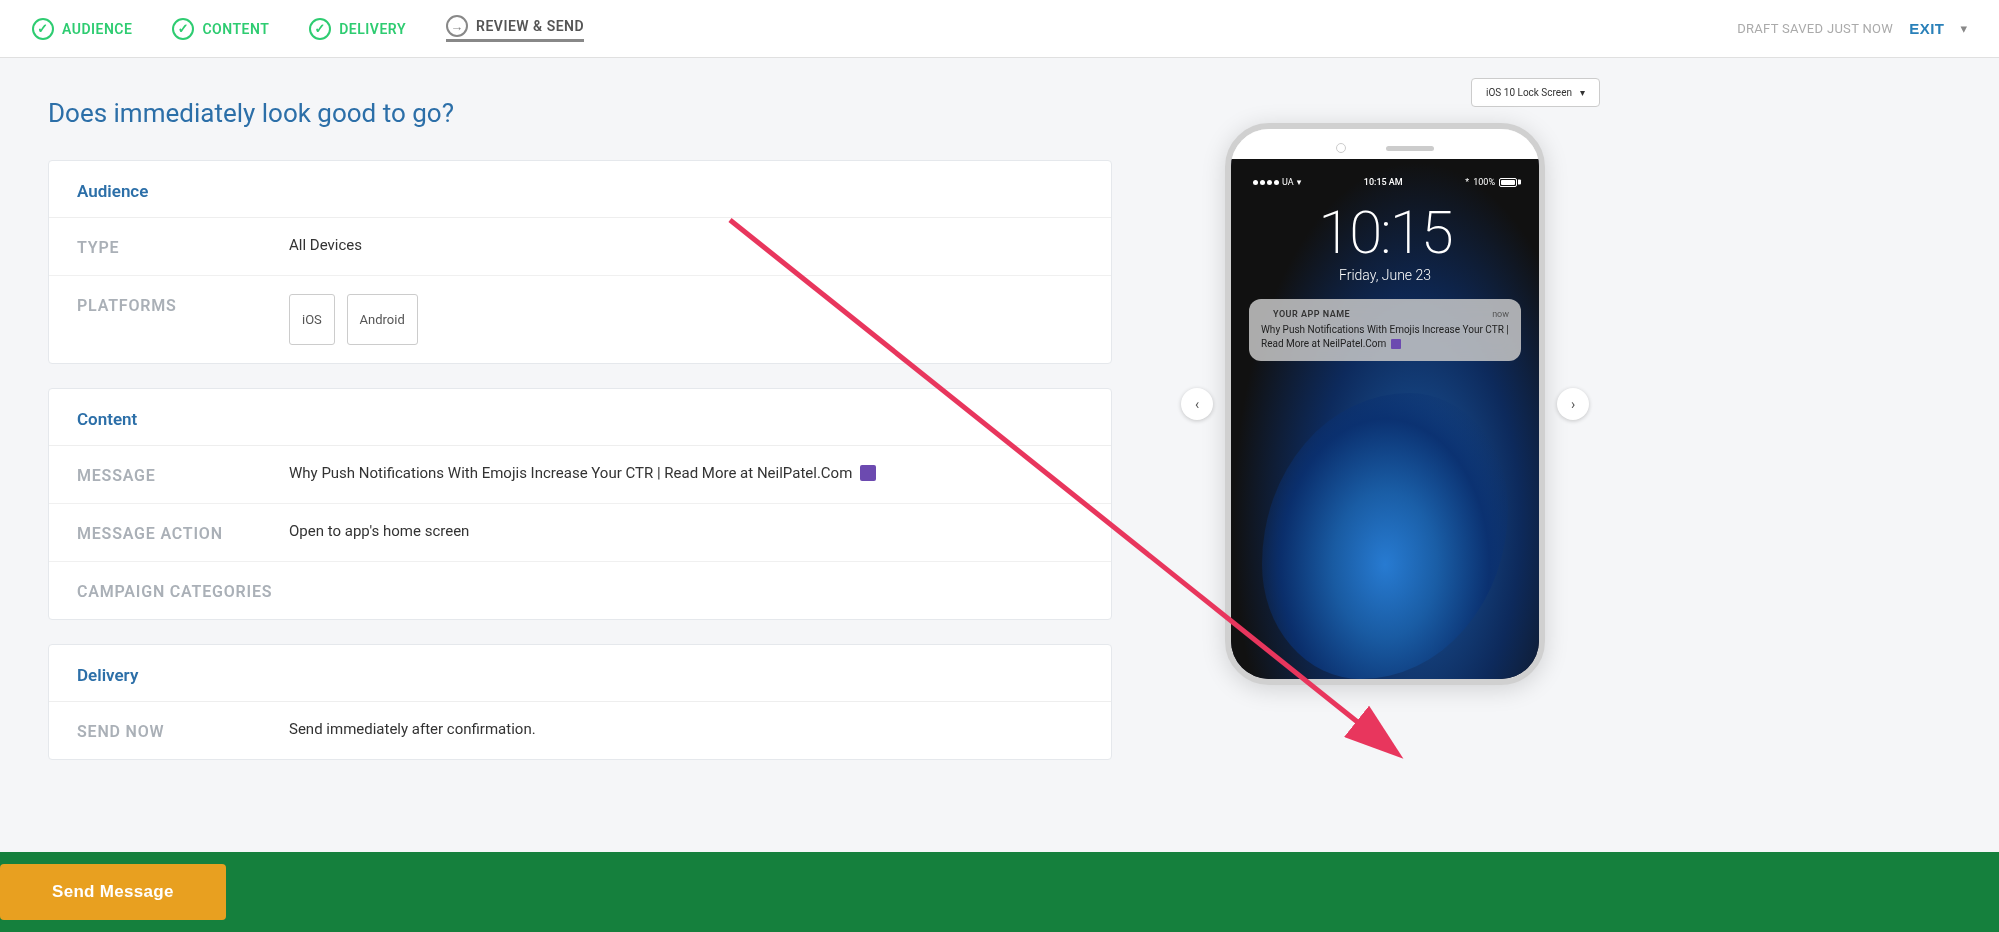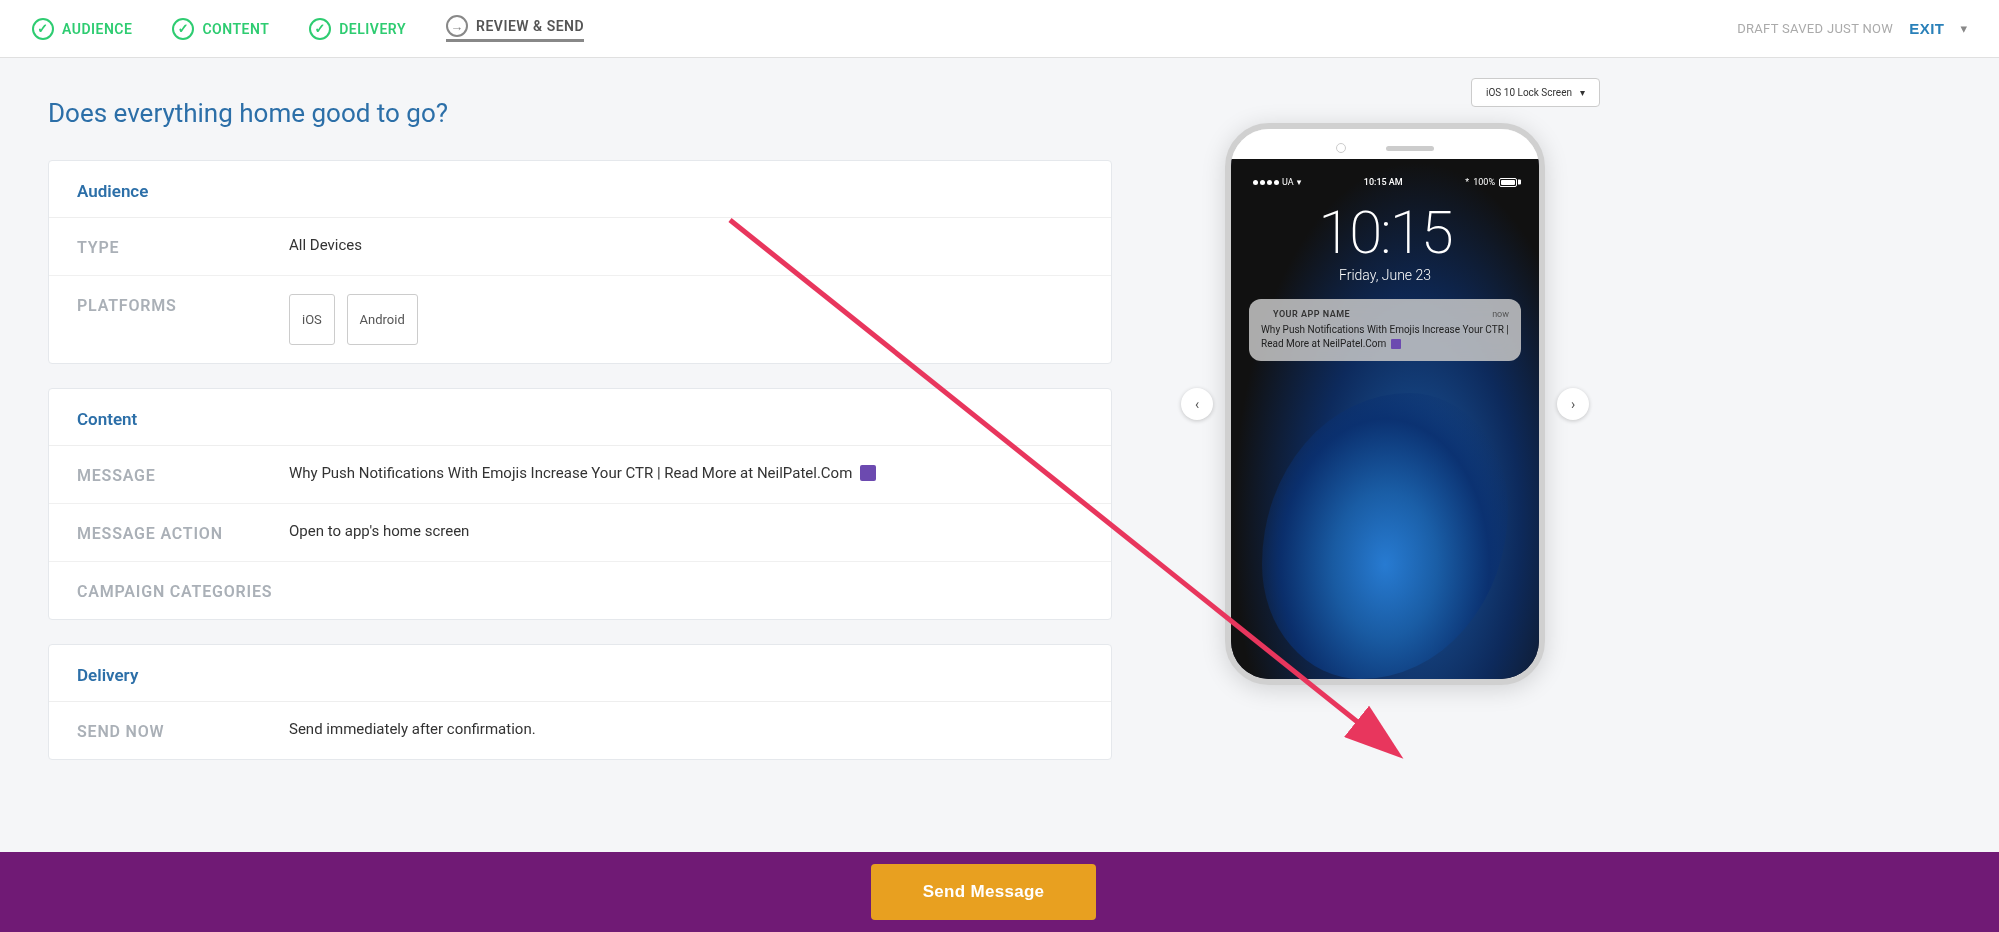--- a/index.html
+++ b/index.html
@@ -172,24 +172,24 @@
       top: -1px;
     }
 
     
     .bottom-bar {
       position: fixed;
       bottom: 0;
       left: 0;
       width: 100%;
       height: 80px;
-      background: #701a75;
-      display: flex;
-      align-items: center;
-      justify-content: center;
+      background: #15803d;
+      display: flex;
+      align-items: center;
+      justify-content: flex-start;
       padding-right: 32px;
       z-index: 100;
     }
     .send-message-btn {
       background: #e8a020;
       color: #fff;
       font-size: 17px;
       font-weight: 600;
       border: none;
       border-radius: 4px;
@@ -462,21 +462,21 @@
   <div class="nav-right">
     <span class="draft-saved">DRAFT SAVED JUST NOW</span>
     <button class="exit-btn">EXIT</button>
     <span class="chevron-down">▾</span>
   </div>
 </div>
 
 <div class="main-layout">
 
   <div class="left-content">
-    <h1 class="page-title">Does everything home good to go?</h1>
+    <h1 class="page-title">Does immediately look good to go?</h1>
 
     <div class="section-card">
       <div class="section-header">
         <span class="section-title">Audience</span>
       </div>
       <div class="section-body">
         <div class="section-row">
           <span class="row-label">TYPE</span>
           <span class="row-value">All Devices</span>
         </div>

